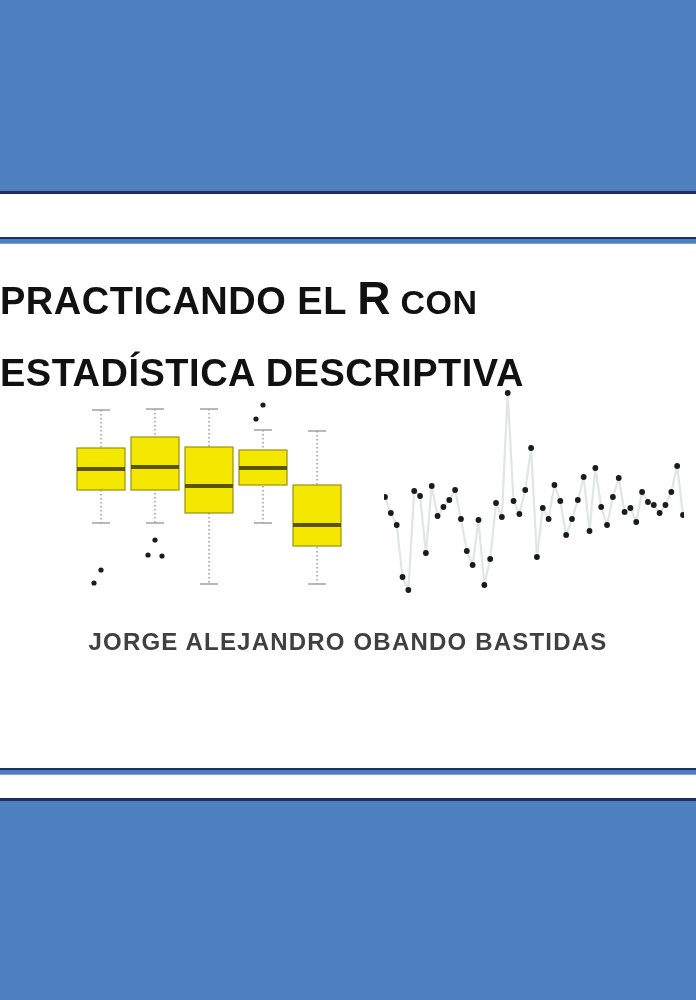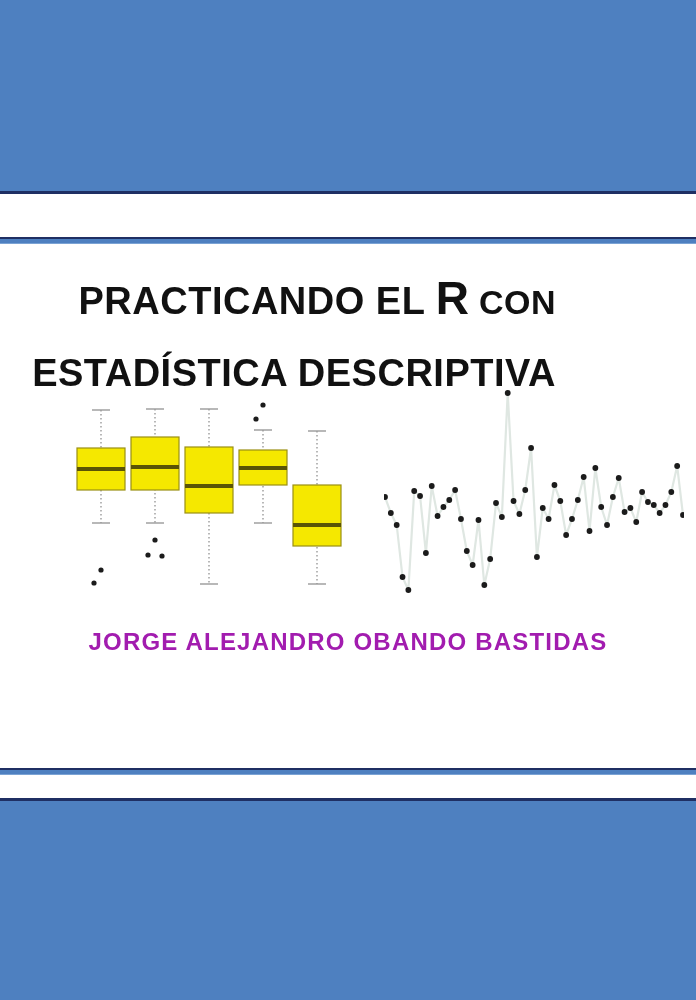--- a/index.html
+++ b/index.html
@@ -46,21 +46,21 @@
   }
   .rule-upper { top: 237px; }
   .rule-lower { top: 768px; }
 
   
   .title-block {
     position: absolute;
     left: 0;
     top: 268px;
     width: 556px;
-    text-align: right;
+    text-align: left;
     color: #111111;
   }
   .title-line {
     display: block;
     font-weight: bold;
     letter-spacing: 0.5px;
     line-height: 1.32;
     white-space: nowrap;
   }
   .title-line-1 { font-size: 38px; }
@@ -98,21 +98,21 @@
   
   .author {
     position: absolute;
     left: 0;
     top: 628px;
     width: 696px;
     text-align: center;
     font-size: 24px;
     font-weight: bold;
     letter-spacing: 1.2px;
-    color: #a21caf;
+    color: #404040;
     white-space: nowrap;
   }
 </style>
 </head>
 <body>
 
 <div class="cover">
 
   <div class="band band-top"></div>
   <div class="rule rule-upper"></div>

